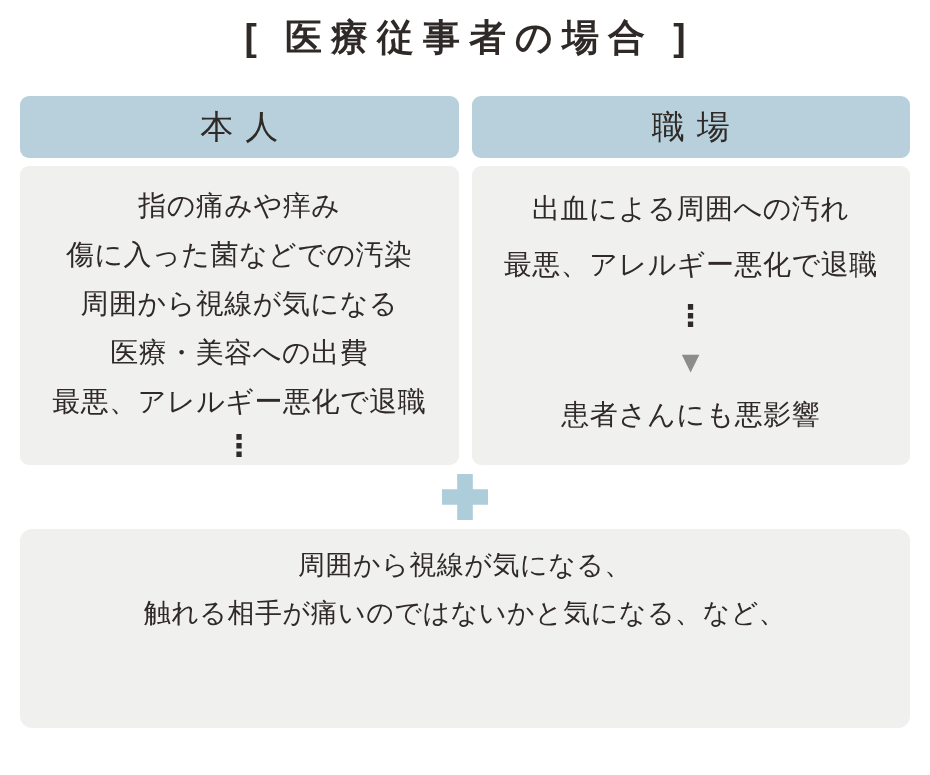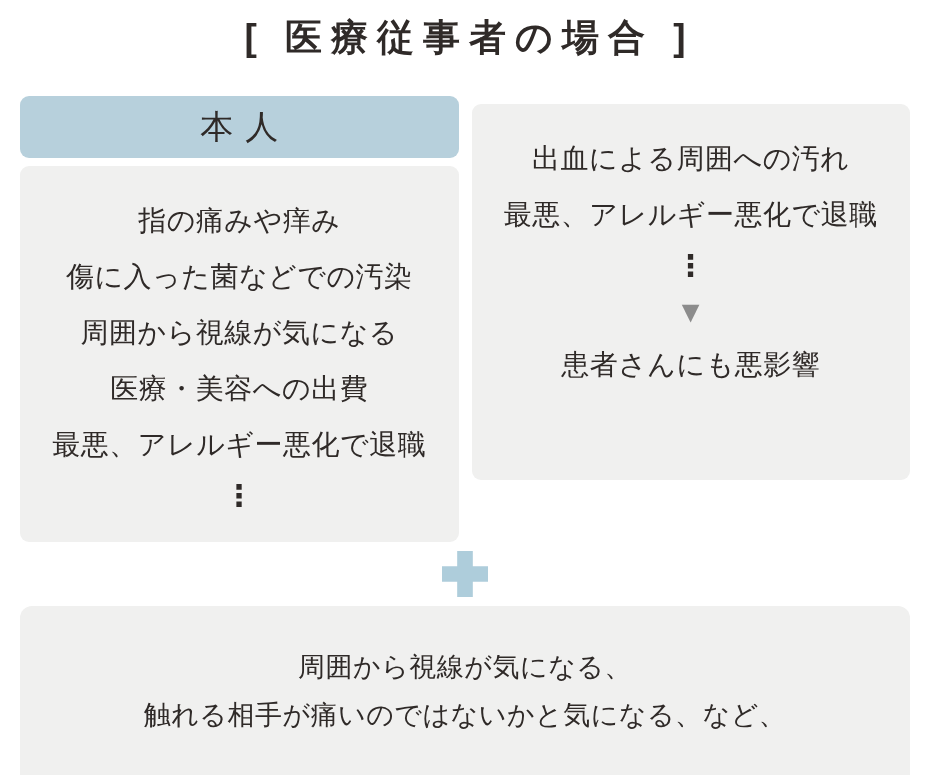--- a/index.html
+++ b/index.html
@@ -47,23 +47,23 @@
     justify-content: center;
     font-size: 33px;
     letter-spacing: 12px;
     text-indent: 12px;
     color: var(--text, #2f2a28);
   }
   .col-body {
     background: var(--box-bg, #f0f0ef);
     border-radius: 9px;
     margin-top: 8px;
-    height: 376px;
+    height: 299px;
     box-sizing: border-box;
-    padding-top: 27px;
+    padding-top: 15px;
     display: flex;
     flex-direction: column;
     align-items: center;
   }
   .row {
     height: 56px;
     display: flex;
     align-items: center;
     justify-content: center;
     font-size: 28px;
@@ -93,21 +93,21 @@
     height: 46px;
     background: var(--plus, #aecddb);
     clip-path: polygon(33% 0, 67% 0, 67% 33%, 100% 33%, 100% 67%, 67% 67%,
                        67% 100%, 33% 100%, 33% 67%, 0 67%, 0 33%, 33% 33%);
   }
   .bottom-box {
     background: var(--box-bg, #f0f0ef);
     border-radius: 12px;
     height: 199px;
     box-sizing: border-box;
-    padding-top: 37px;
+    padding-top: 12px;
     display: flex;
     flex-direction: column;
     align-items: center;
   }
   .bottom-line {
     height: 48px;
     display: flex;
     align-items: center;
     justify-content: center;
     font-size: 27px;
@@ -131,20 +131,21 @@
         <div class="row">指の痛みや痒み</div>
         <div class="row">傷に入った菌などでの汚染</div>
         <div class="row">周囲から視線が気になる</div>
         <div class="row">医療・美容への出費</div>
         <div class="row">最悪、アレルギー悪化で退職</div>
         <div class="row row-ellipsis">⋮</div>
       </div>
     </div>
 
     <div class="column">
+      <div class="col-header">職場</div>
       <div class="col-body">
         <div class="row">出血による周囲への汚れ</div>
         <div class="row">最悪、アレルギー悪化で退職</div>
         <div class="row row-ellipsis">⋮</div>
         <div class="row row-arrow">▼</div>
         <div class="row">患者さんにも悪影響</div>
       </div>
     </div>
 
   </div>

